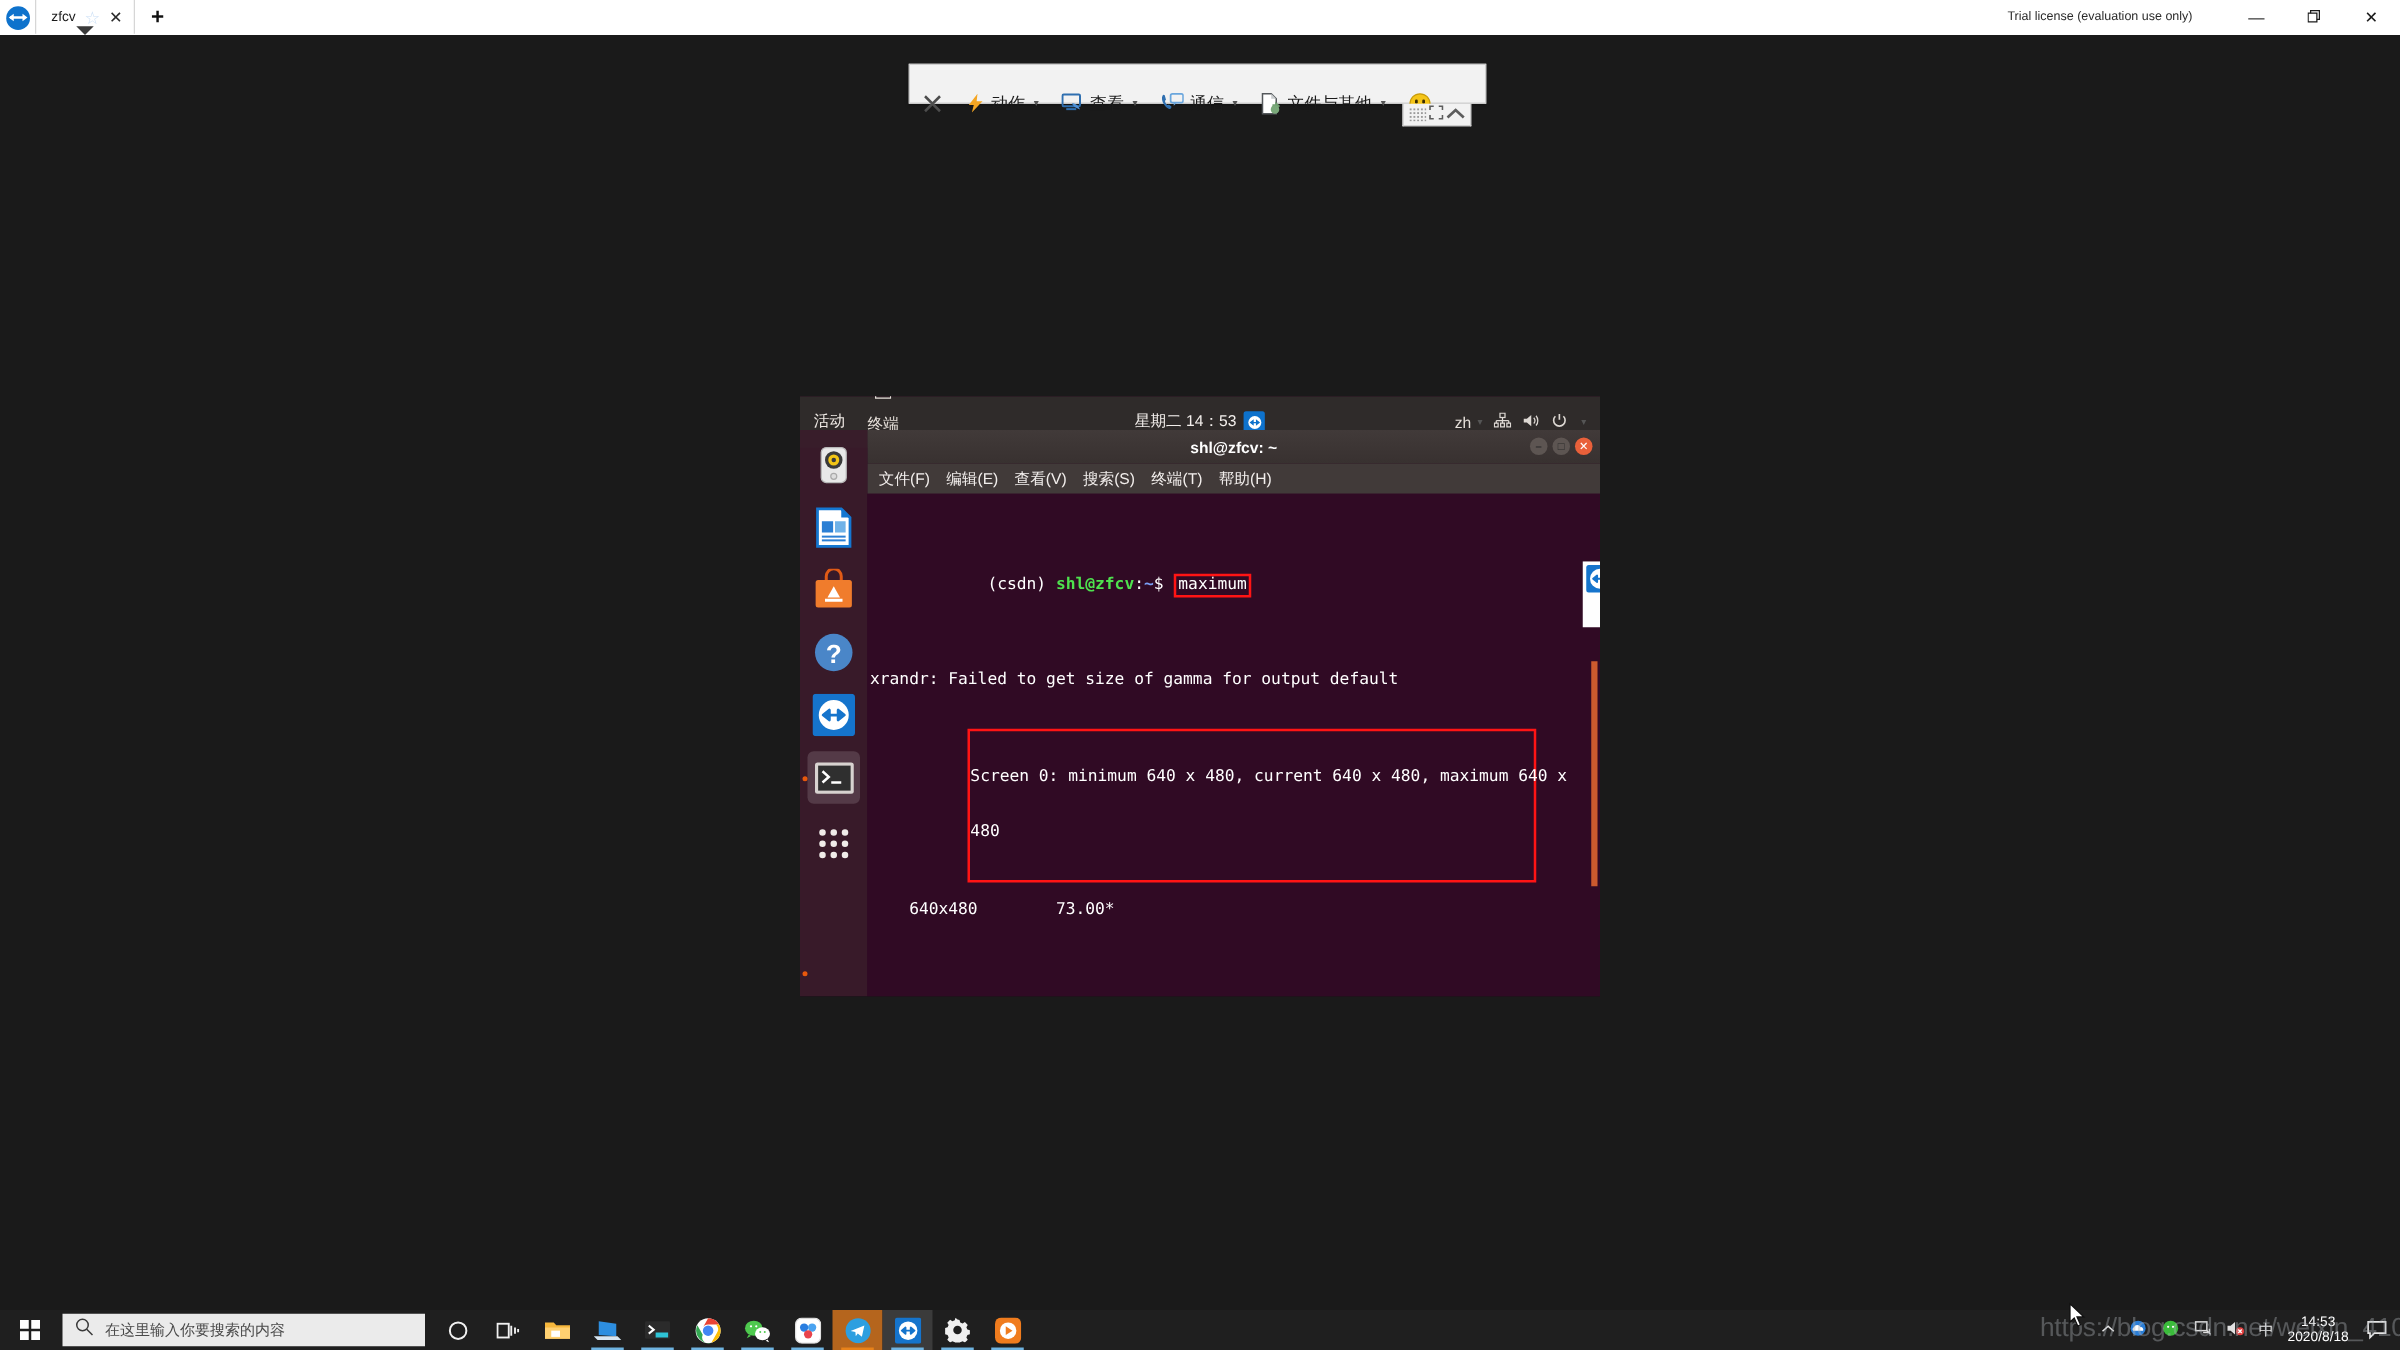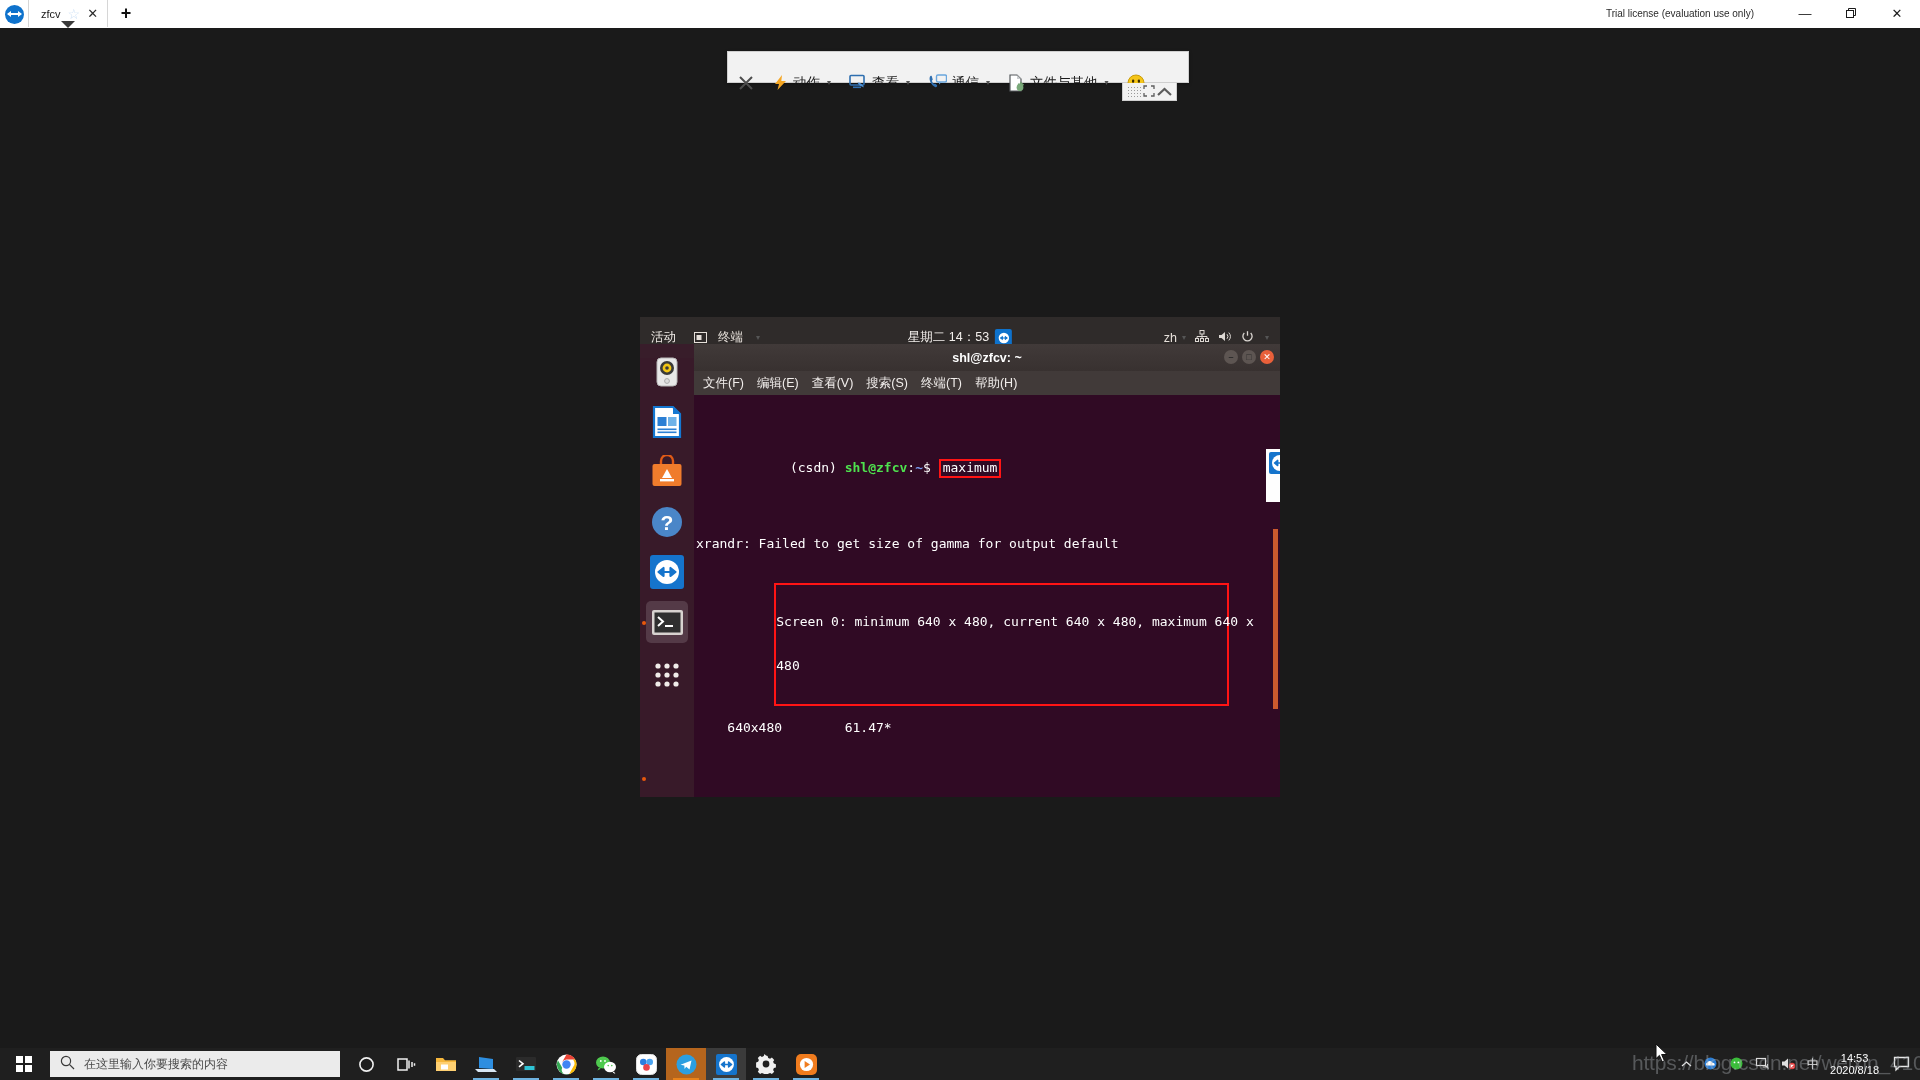--- a/index.html
+++ b/index.html
@@ -104,21 +104,21 @@
   
   .ubuntu {
     position: absolute; left: 640px; top: 289px; width: 640px; height: 480px;
     background: #2d0922; overflow: hidden;
   }
   .u-topbar {
     height: 41px; background: #2f2b2a; display: flex; align-items: center;
     color: #e6e0da; font-size: 12.5px; padding: 0 11px; gap: 9px;
   }
   .u-activities { color: #efeae5; }
-  .u-app { display: flex; align-items: center; gap: 11px; margin-left: 9px; }
+  .u-app { display: flex; align-items: center; gap: 11px; margin-left: 9px; flex-direction: column; }
   .u-clock {
     position: absolute; left: 50%; transform: translateX(-50%);
     display: flex; gap: 6px; color: #f3efec; font-size: 12.5px;
   }
   .u-tray { margin-left: auto; display: flex; align-items: center; gap: 9px; }
   .tv-tray-ico {
     width: 17px; height: 17px; background: #0e72cc; border-radius: 2px;
     display: flex; align-items: center; justify-content: center;
   }
 
@@ -381,21 +381,21 @@
           <div>
             <span class="prompt-base">(csdn) </span><span class="prompt-user">shl@zfcv</span><span class="prompt-base">:</span><span class="prompt-path">~</span><span class="prompt-base">$ </span><span class="box-red" style="padding:0 2px;">maximum</span>
           </div>
           
           <div>xrandr: Failed to get size of gamma for output default</div>
           
           <div class="box-red" style="margin:1px 0 0 0;width:455px;">
             <div>Screen 0: minimum 640 x 480, current 640 x 480, maximum 640 x</div>
             <div>480</div>
           </div>
-          <div>    640x480        61.47*</div>
+          <div>    640x480        73.00*</div>
           
           
           
           
         </div>
 
         <div class="term-scroll"></div>
 
         <div class="tv-edge-tab">
           <svg width="28" height="53" viewBox="0 0 28 53">

